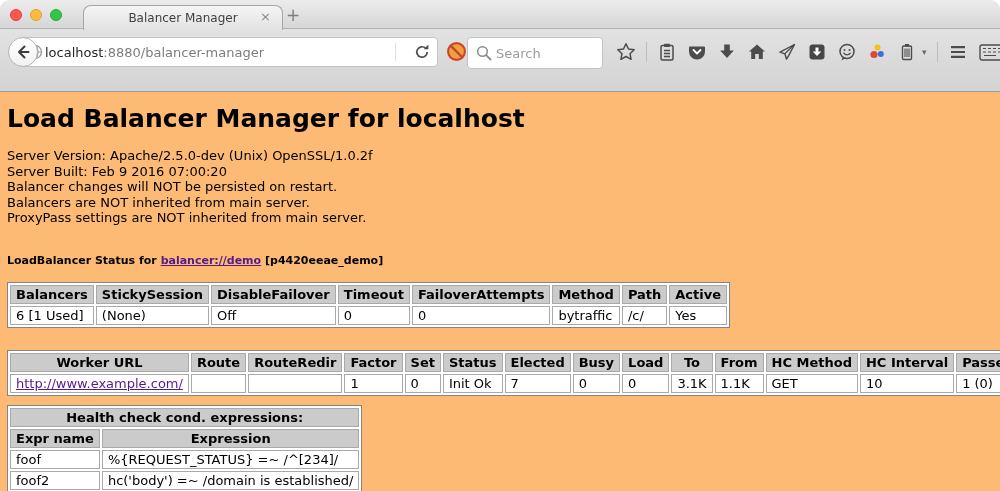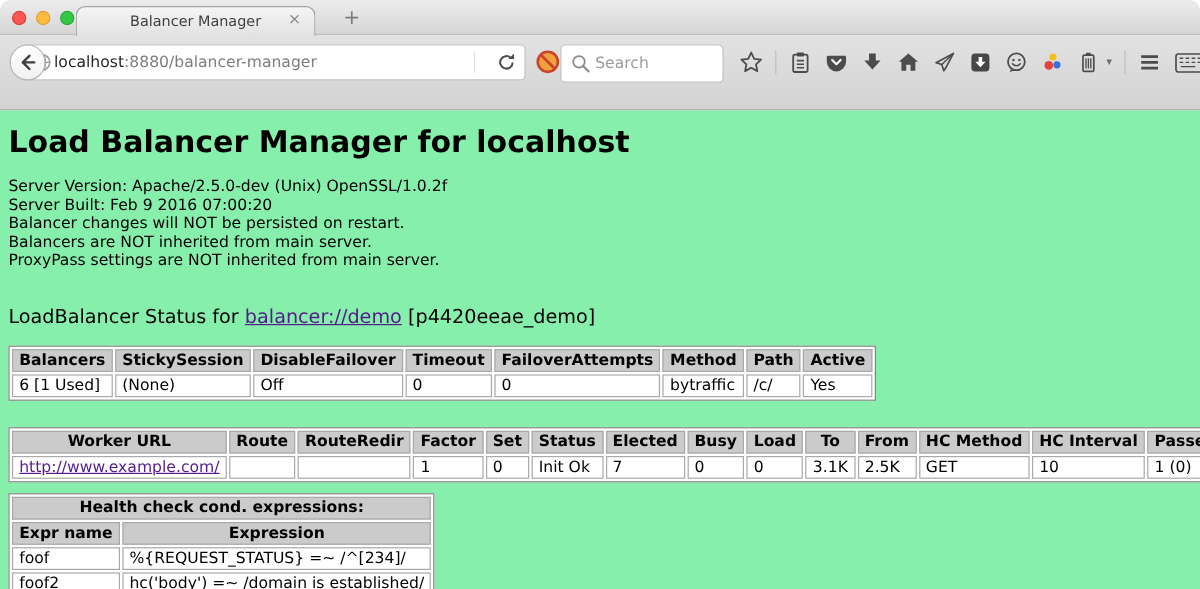--- a/index.html
+++ b/index.html
@@ -6,21 +6,21 @@
   body { margin:0; background:#fff; font-family:"DejaVu Sans","Liberation Sans",sans-serif; }
   .window { width:1000px; height:491px; border-radius:9px 9px 0 0; overflow:hidden; position:relative; background:#fff; }
 
   
   .tabbar { height:29px; background:linear-gradient(#ececec,#d6d6d6); position:relative; border-bottom:1px solid #b2b2b2; }
   .traffic { position:absolute; top:9px; left:10px; display:flex; gap:8px; }
   .light { width:12px; height:12px; border-radius:50%; }
   .light.red    { background:#fc5753; border:1px solid #df3e38; }
   .light.yellow { background:#fdbc40; border:1px solid #de9f34; }
   .light.green  { background:#33c748; border:1px solid #27aa35; }
-  .tab { position:absolute; left:63px; top:5px; width:200px; height:25px;
+  .tab { position:absolute; left:83px; top:5px; width:200px; height:25px;
          background:linear-gradient(#f5f5f5,#e2e2e2); border:1px solid #a6a6a6; border-bottom:none;
          border-radius:8px 8px 0 0; display:flex; align-items:center; justify-content:center;
          font-size:12px; color:#3f3f3f; }
   .tab-close { position:absolute; right:11px; top:4px; color:#8a8a8a; font-size:13px; line-height:13px; cursor:default; }
   .newtab { position:absolute; left:280px; top:3px; font-size:17px; color:#7c7c7c; padding:2px 6px; }
 
   
   .navbar { height:63px; background:linear-gradient(#e2e2e2,#d3d3d3); border-bottom:1px solid #9e9e9e;
             display:flex; align-items:flex-start; padding:8px 0 0 8px; }
   .back-btn { width:30px; height:30px; border-radius:50%; background:linear-gradient(#ffffff,#f2f2f2);
@@ -38,24 +38,24 @@
   .search input { border:none; outline:none; width:96px; font-size:13px; color:#444; background:transparent;
                   font-family:"DejaVu Sans","Liberation Sans",sans-serif; }
   .search input::placeholder { color:#9b9b9b; }
   .toolbar-icons { display:flex; align-items:center; gap:10px; margin-left:13px; height:30px; flex:none; }
   .tb-icon { width:20px; height:20px; display:block; flex:none; }
   .tb-sep { width:1px; height:20px; background:#bdbdbd; flex:none; }
   .caret { font-size:9px; color:#6b6b6b; margin-left:-5px; }
   .kb-icon { width:28px; height:20px; flex:none; }
 
   
-  .content { background:#86efac; height:399px; padding:0 7px; overflow:hidden; color:#000; }
+  .content { background:#fdba74; height:399px; padding:0 7px; overflow:hidden; color:#000; }
   h1 { font-size:25px; font-weight:bold; margin:12px 0 15px 0; }
   .info { font-size:13px; line-height:15.5px; }
-  h3 { font-size:16px; font-weight:normal; margin:28px 0 15px 0; }
+  h3 { font-size:11px; font-weight:bold; margin:28px 0 15px 0; }
   a.vlink { color:#551a8b; text-decoration:underline; }
   .dtable { border-collapse:separate; border-spacing:2px; border:1px solid #848484; font-size:13px; background:#fff; }
   .dtable th { background:#cbcbcb; border:1px solid #a9a9a9; padding:1px 5px; line-height:15px;
                font-weight:bold; text-align:center; white-space:nowrap; }
   .dtable td { border:1px solid #a9a9a9; padding:1px 5px; line-height:15px; text-align:left; white-space:nowrap; }
   .dtable td.left { text-align:left; }
   .t1 { margin-bottom:22px; }
   .t2 { margin-bottom:9px; }
 </style>
 </head>
@@ -231,21 +231,21 @@
         <td class="left"><a href="#" class="vlink">http://www.example.com/</a></td>
         <td></td>
         <td></td>
         <td>1</td>
         <td>0</td>
         <td>Init Ok</td>
         <td>7</td>
         <td>0</td>
         <td>0</td>
         <td>3.1K</td>
-        <td>2.5K</td>
+        <td>1.1K</td>
         <td>GET</td>
         <td>10</td>
         <td>1 (0)</td>
 
       </tr>
     </tbody>
       </table>
 
     <table class="dtable t3">
       <tbody>

